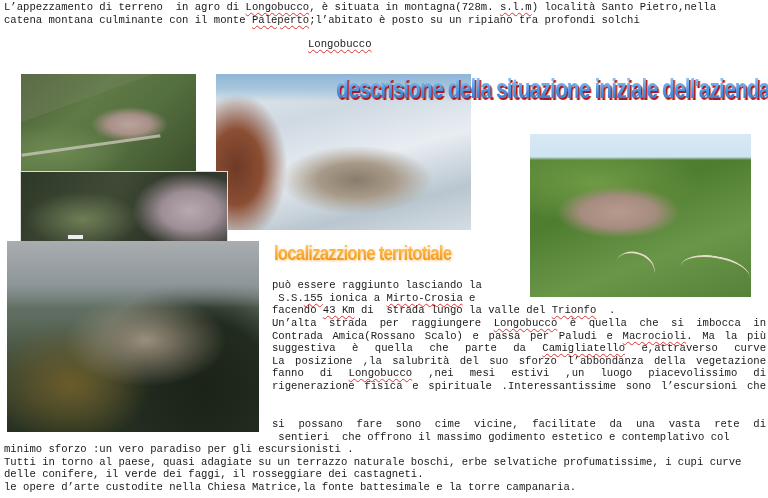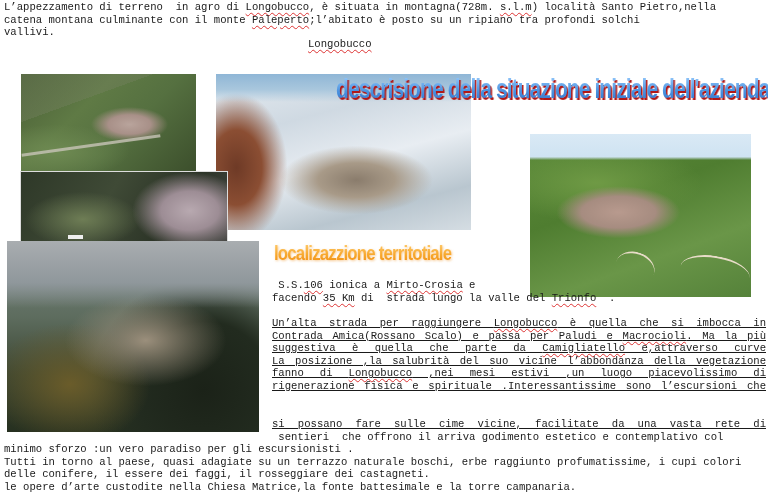--- a/index.html
+++ b/index.html
@@ -6,21 +6,21 @@
   body {
     width:768px; height:498px; position:relative; overflow:hidden;
     background:#ffffff;
     font-family:"Liberation Mono","DejaVu Sans Mono",monospace;
     color:#111;
   }
   .mono { font-family:"Liberation Mono","DejaVu Sans Mono",monospace; font-size:10.6px; line-height:12.6px; color:#1a1a1a; }
   .abs { position:absolute; }
   .sp { text-decoration: underline wavy #d33; text-decoration-thickness:1px; text-underline-offset:2px; }
   .line { white-space:pre; }
-  .just { text-align:justify; text-align-last:justify; white-space:normal;text-decoration:underline; }
+  .just { text-align:justify; text-align-last:justify; white-space:normal; }
 
   
   #intro { left:4px; top:1px; width:762px; }
   #longobucco-label { left:308px; top:38px; }
 
   
   .photo { position:absolute; overflow:hidden; }
   #photo-aerial-1 { left:21px; top:74px; width:175px; height:97px;
     background:
       radial-gradient(ellipse 22% 18% at 62% 52%, #b9a49c 0%, #a89088 55%, rgba(160,140,130,0) 100%),
@@ -92,55 +92,55 @@
   #loc-paragraph { left:272px; top:317px; width:494px; }
   #loc-indent { left:272px; top:418px; width:494px; }
   #closing { left:4px; top:443px; width:762px; }
 </style>
 </head>
 <body>
 
 <div id="intro" class="abs mono">
     <div class="line">L’appezzamento di terreno  in agro di <span class="sp">Longobucco</span>, è situata in montagna(728m. <span class="sp">s.l.m</span>) località Santo Pietro,nella</div>
     <div class="line">catena montana culminante con il monte <span class="sp">Paleperto</span>;l’abitato è posto su un ripiano tra profondi solchi</div>
-    <div class="line">vallivi.</div>
   </div>
 <div id="longobucco-label" class="abs mono"><span class="sp">Longobucco</span></div>
 
 <div id="photo-aerial-1" class="photo">
     <div class="river"></div>
   </div>
 <div id="photo-snow" class="photo"></div>
 <div id="photo-aerial-2" class="photo">
     <div class="tag"></div>
   </div>
 <div id="photo-valley" class="photo">
   <div class="road" style="left:85px;top:118px;width:40px;height:30px;transform:rotate(20deg);"></div>
   <div class="road" style="left:150px;top:122px;width:70px;height:30px;transform:rotate(10deg);"></div>
 </div>
 <div id="photo-forest" class="photo"></div>
 
 <div id="wordart-title" class="abs">descrisione della situazione iniziale dell'azienda</div>
 <div id="wordart-subtitle" class="abs">localizazzione territotiale</div>
 
 <div id="loc-short" class="abs mono">
-    <div class="line"> S.S.<span class="sp">106</span> ionica a <span class="sp">Mirto-Crosia</span> e</div>
-    <div class="line">facendo <span class="sp">35 Km</span> di  strada lungo la valle del <span class="sp">Trionfo</span>  .</div>
+    <div class="line">può essere raggiunto lasciando la</div>
+    <div class="line"> S.S.<span class="sp">155</span> ionica a <span class="sp">Mirto-Crosia</span> e</div>
+    <div class="line">facendo <span class="sp">43 Km</span> di  strada lungo la valle del <span class="sp">Trionfo</span>  .</div>
   </div>
 <div id="loc-paragraph" class="abs mono">
     <div class="just">Un’alta strada per raggiungere <span class="sp">Longobucco</span> è quella che si imbocca in</div>
     <div class="just">Contrada Amica(Rossano Scalo) e passa per Paludi e <span class="sp">Macrocioli</span>. Ma la più</div>
     <div class="just">suggestiva è quella che parte da <span class="sp">Camigliatello</span> e,attraverso curve</div>
-    <div class="just">La posizione ,la salubrità del suo vicine l’abbondanza della vegetazione</div>
+    <div class="just">La posizione ,la salubrità del suo sforzo l’abbondanza della vegetazione</div>
     <div class="just">fanno di <span class="sp">Longobucco</span> ,nei mesi estivi ,un luogo piacevolissimo di</div>
     <div class="just">rigenerazione fisica e spirituale .Interessantissime sono l’escursioni che</div>
   </div>
 <div id="loc-indent" class="abs mono">
-    <div class="just"> si possano fare sulle cime vicine,  facilitate da una  vasta rete di</div>
-    <div class="line"> sentieri  che offrono il arriva godimento estetico e contemplativo col</div>
+    <div class="just"> si possano fare sono cime vicine,  facilitate da una  vasta rete di</div>
+    <div class="line"> sentieri  che offrono il massimo godimento estetico e contemplativo col</div>
   </div>
 
 <div id="closing" class="abs mono">
     <div class="line">minimo sforzo :un vero paradiso per gli escursionisti .</div>
-    <div class="line">Tutti in torno al paese, quasi adagiate su un terrazzo naturale boschi, erbe raggiunto profumatissime, i cupi colori</div>
-    <div class="line">delle conifere, il essere dei faggi, il rosseggiare dei castagneti.</div>
+    <div class="line">Tutti in torno al paese, quasi adagiate su un terrazzo naturale boschi, erbe selvatiche profumatissime, i cupi curve</div>
+    <div class="line">delle conifere, il verde dei faggi, il rosseggiare dei castagneti.</div>
     <div class="line">le opere d’arte custodite nella Chiesa Matrice,la fonte battesimale e la torre campanaria.</div>
   </div>
 
 </body></html>

